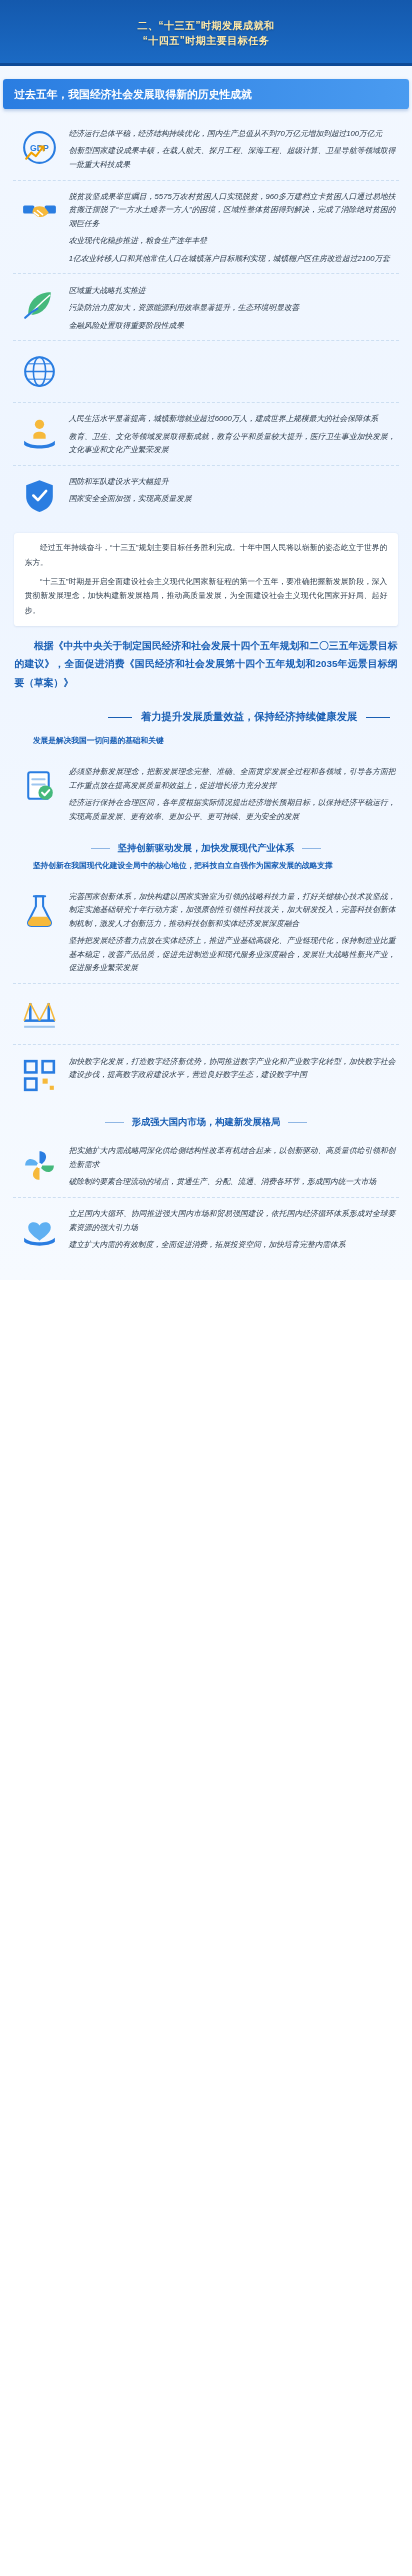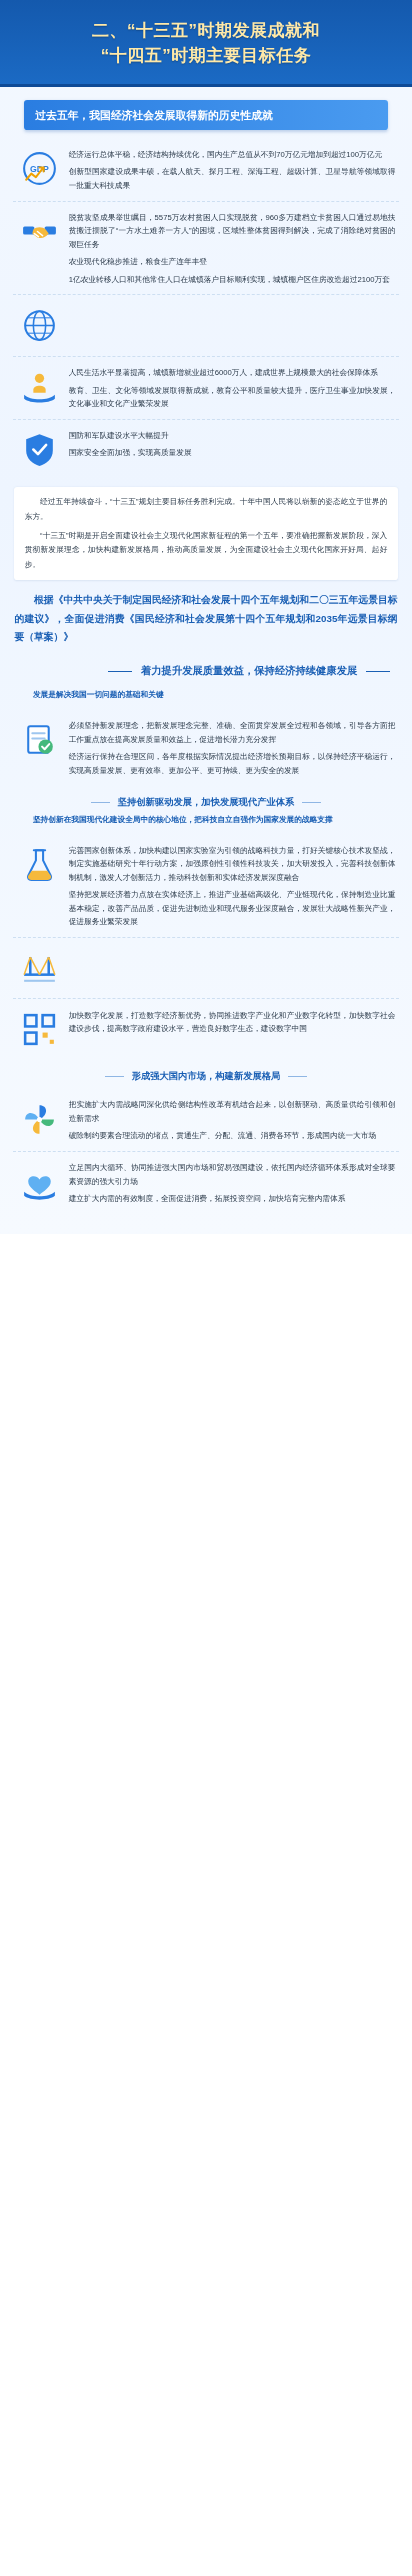--- a/index.html
+++ b/index.html
@@ -20,31 +20,31 @@
   .header {
     background: #1a5fb4;
     background: linear-gradient(180deg,#1459ad 0%, #1b6ac4 100%);
     padding: 17.5px 20.6px 15.5px 20.6px;
     text-align: center;
     border-bottom: 3.1px solid #0e4a96;
   }
   .header h1 {
     margin: 0;
     color: #ffe9a8;
-    font-size: 17px;
+    font-size: 10px;
     line-height: 1.5;
     letter-spacing: 0.5px;
     font-weight: bold;
     text-shadow: 0 1px 1.5px rgba(0,0,0,.25);
   }
 
   
   .section-banner {
     margin: 13.4px 0 5.2px 0;
-    padding: 0 24px;
+    padding: 0 3px;
   }
   .section-banner .bar {
     background: linear-gradient(90deg,#2a7de1 0%, #4a9bf0 100%);
     color: #fff;
     font-size: 10.8px;
     font-weight: bold;
     padding: 7.2px 11.3px;
     border-radius: 3.1px;
     line-height: 1.45;
     box-shadow: 0 1.5px 3.1px rgba(30,90,170,.25);
@@ -69,20 +69,21 @@
     justify-content: flex-end;
   }
   .icon-wrap svg { display: block; }
   .item-body { flex: 1 1 auto; padding-top: 1px; }
   .item-body p {
     margin: 0 0 4.1px 0;
     font-size: 7.7px;
     line-height: 1.75;
     color: #2b3a4a;
     text-align: justify;
+    font-style: italic;
   }
   .item-body p:last-child { margin-bottom: 0; }
 
   
   .para-block {
     margin: 7.2px 14.4px;
     padding: 8.2px 10.3px;
     background: #ffffff;
     border-radius: 3.1px;
     box-shadow: 0 0.5px 2.1px rgba(120,150,190,.18);
@@ -199,20 +200,34 @@
           <path d="M36 40 L46 48" stroke="#fff" stroke-width="3" stroke-linecap="round"></path>
         </svg>
       </div>
       <div class="item-body">
         <p>脱贫攻坚成果举世瞩目，5575万农村贫困人口实现脱贫，960多万建档立卡贫困人口通过易地扶贫搬迁摆脱了“一方水土难养一方人”的困境，区域性整体贫困得到解决，完成了消除绝对贫困的艰巨任务</p>
         <p>农业现代化稳步推进，粮食生产连年丰登</p>
         <p>1亿农业转移人口和其他常住人口在城镇落户目标顺利实现，城镇棚户区住房改造超过2100万套</p>
       </div>
     </div>
 
+    <div class="item">
+      <div class="icon-wrap">
+        <svg width="41" height="41" viewBox="0 0 80 80">
+          <path d="M18 58 C18 30 40 16 62 16 C62 40 46 60 24 60 Z" fill="#45b97c"></path>
+          <path d="M22 60 C32 46 46 34 60 22" stroke="#ffffff" stroke-width="3" fill="none" stroke-linecap="round"></path>
+          <path d="M12 66 C20 58 28 52 36 48" stroke="#2a7de1" stroke-width="4" fill="none" stroke-linecap="round"></path>
+        </svg>
+      </div>
+      <div class="item-body">
+        <p>区域重大战略扎实推进</p>
+        <p>污染防治力度加大，资源能源利用效率显著提升，生态环境明显改善</p>
+        <p>金融风险处置取得重要阶段性成果</p>
+      </div>
+    </div>
 
     <div class="item">
       <div class="icon-wrap">
         <svg width="41" height="41" viewBox="0 0 80 80">
           <circle cx="40" cy="40" r="28" fill="none" stroke="#2a7de1" stroke-width="4"></circle>
           <ellipse cx="40" cy="40" rx="12" ry="28" fill="none" stroke="#2a7de1" stroke-width="3"></ellipse>
           <line x1="12" y1="40" x2="68" y2="40" stroke="#2a7de1" stroke-width="3"></line>
           <line x1="17" y1="25" x2="63" y2="25" stroke="#2a7de1" stroke-width="2"></line>
           <line x1="17" y1="55" x2="63" y2="55" stroke="#2a7de1" stroke-width="2"></line>
         </svg>

